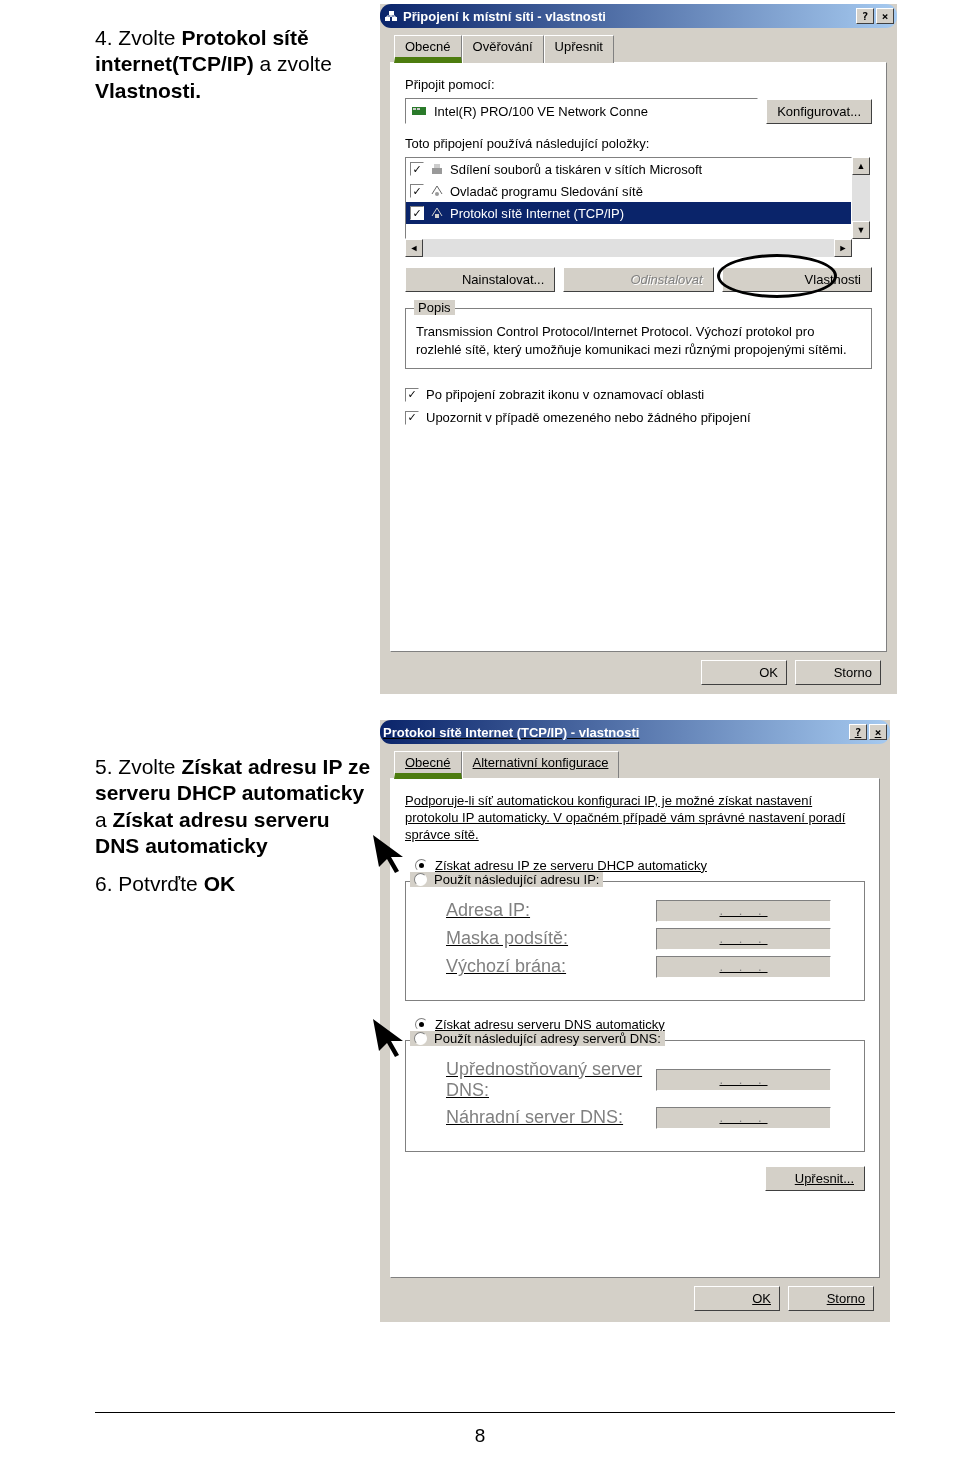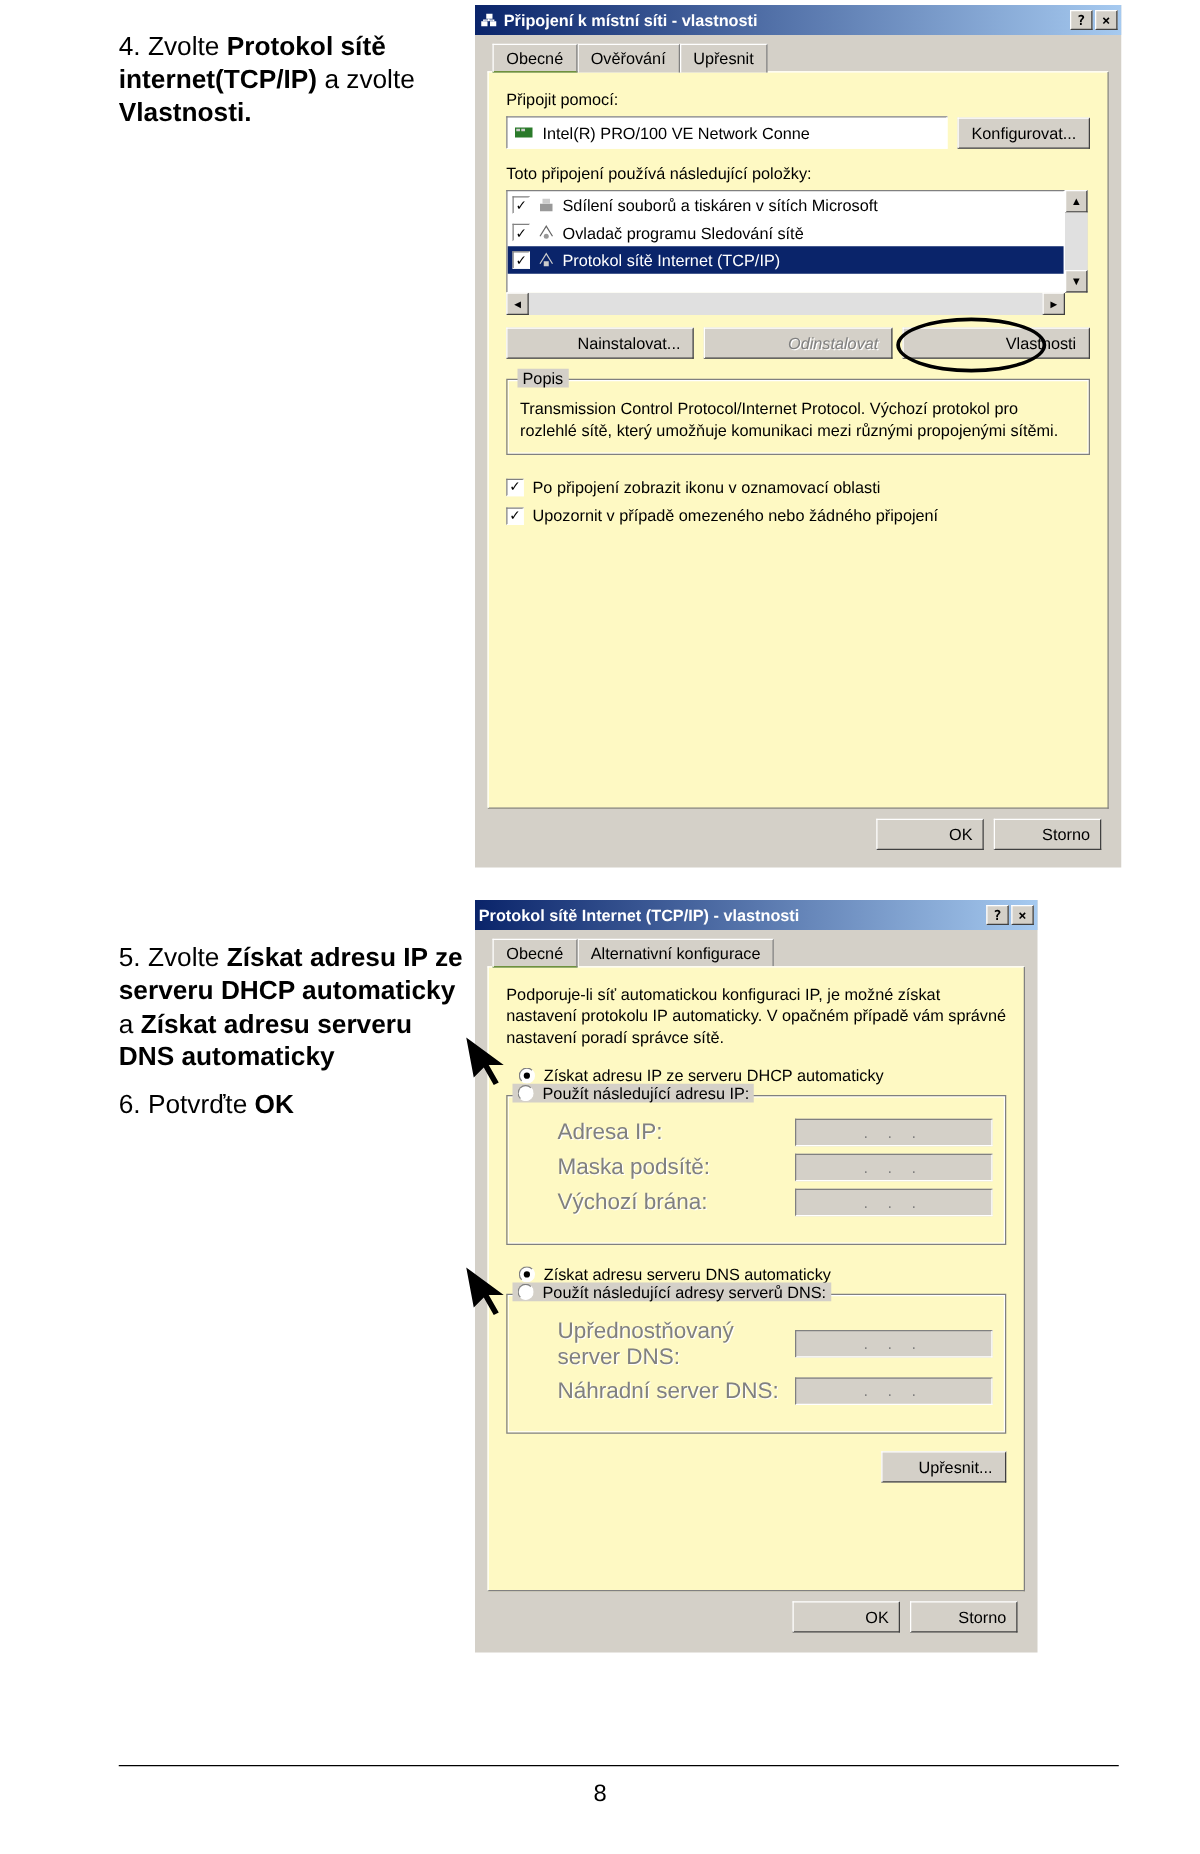--- a/index.html
+++ b/index.html
@@ -44,31 +44,32 @@
   
   
   .win-dialog {
     position: absolute;
     background: #d4d0c8;
     font-family: "Tahoma", "MS Sans Serif", sans-serif;
     font-size: 13px;
     color: #000;
   }
   .dialog1 { left: 380px; top: 4px; width: 517px; height: 690px; }
-  .dialog2 { left: 380px; top: 720px; width: 450px; height: 602px; }
+  .dialog2 { left: 380px; top: 720px; width: 510px; height: 602px; text-decoration: underline; }
 
   .titlebar {
     background: linear-gradient(90deg, #0a246a 0%, #a6caf0 100%);
     color: #fff;
     height: 24px;
     display: flex;
     align-items: center;
     padding: 0 3px;
     font-size: 13px;
     font-weight: bold;
+    border-radius: 11px;
   }
   .titlebar .icon {
     width: 16px; height: 16px;
     display: inline-flex; align-items: center; justify-content: center;
     margin-right: 4px;
   }
   .titlebar .spacer { flex: 1; }
   .titlebar .win-btn {
     width: 18px; height: 16px;
     background: #d4d0c8;
@@ -97,30 +98,30 @@
     background: #d4d0c8;
     border-top: 1px solid #fff;
     border-left: 1px solid #fff;
     border-right: 1px solid #808080;
     padding: 3px 10px 3px 10px;
     font-size: 13px;
     position: relative;
     bottom: -1px;
   }
   .tab.active {
-    border-bottom: 1px solid #4d7c0f;
+    border-bottom: 6px solid #4d7c0f;
     z-index: 2;
   }
   
   .tabpanel {
     border-top: 1px solid #fff;
     border-left: 1px solid #fff;
     border-right: 1px solid #808080;
     border-bottom: 1px solid #808080;
-    background: #fef9c3;
+    background: #ffffff;
     padding: 14px 14px 22px 14px;
   }
   .d1panel { height: 590px; }
   .d2panel { height: 500px; }
 
   .label { font-size: 13px; margin-bottom: 6px; display: block; }
   .field-row { display: flex; align-items: center; gap: 8px; margin-bottom: 12px; }
   
   .sunken {
     border-top: 1px solid #808080;

